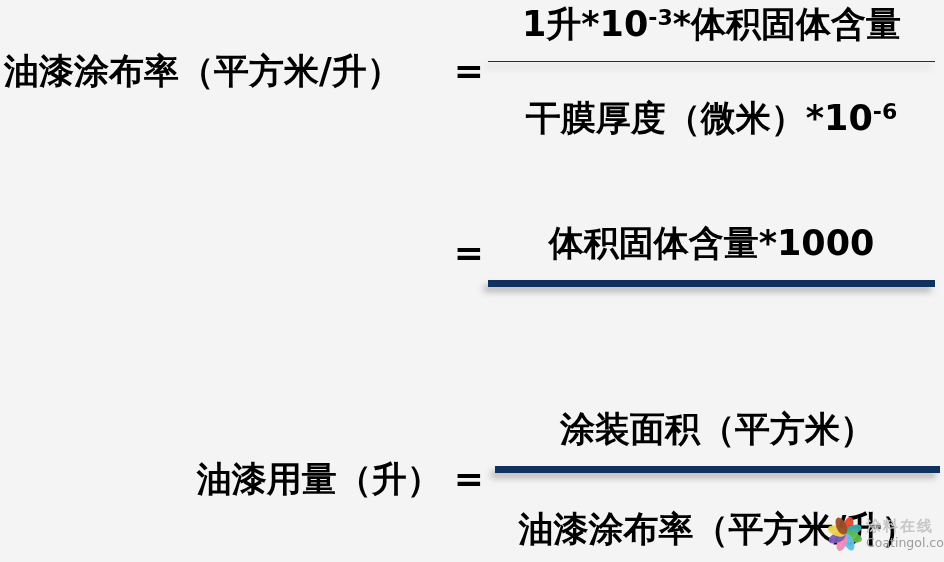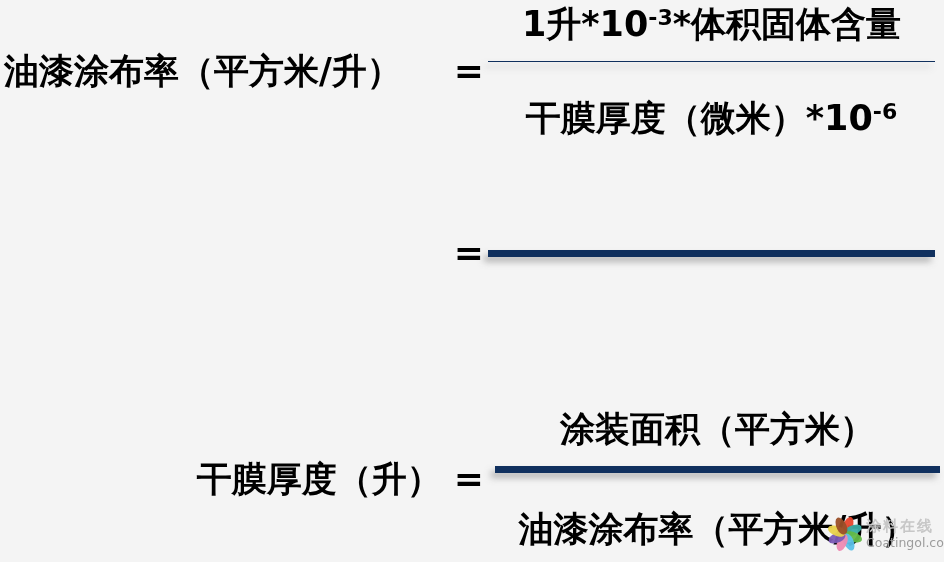--- a/index.html
+++ b/index.html
@@ -77,27 +77,28 @@
       <div class="bar"></div>
       <div class="den"><span>干膜厚度（微米）*10</span><sup class="sup">-6</sup><span></span></div>
     </div>
   </section>
 
   <section class="formula" style="top:180px;height:146px;">
     <div class="lhs end">
       <span class="equals">=</span>
     </div>
     <div class="fraction" style="left:488px;width:447px;">
+      <div class="num"><span>体积固体含量*1000</span><span></span></div>
       <div class="bar"></div>
     </div>
   </section>
 
   <section class="formula" style="top:403px;height:152px;">
     <div class="lhs end">
-      <span class="label">干膜厚度（升）</span>
+      <span class="label">油漆用量（升）</span>
       <span class="equals">=</span>
     </div>
     <div class="fraction" style="left:495px;width:445px;text-align:center;">
       <div class="num"><span>涂装面积（平方米）</span><span></span></div>
       <div class="bar"></div>
       <div class="den"><span>油漆涂布率（平方米/升）</span><span></span></div>
     </div>
   </section>
 
   <div class="watermark">

